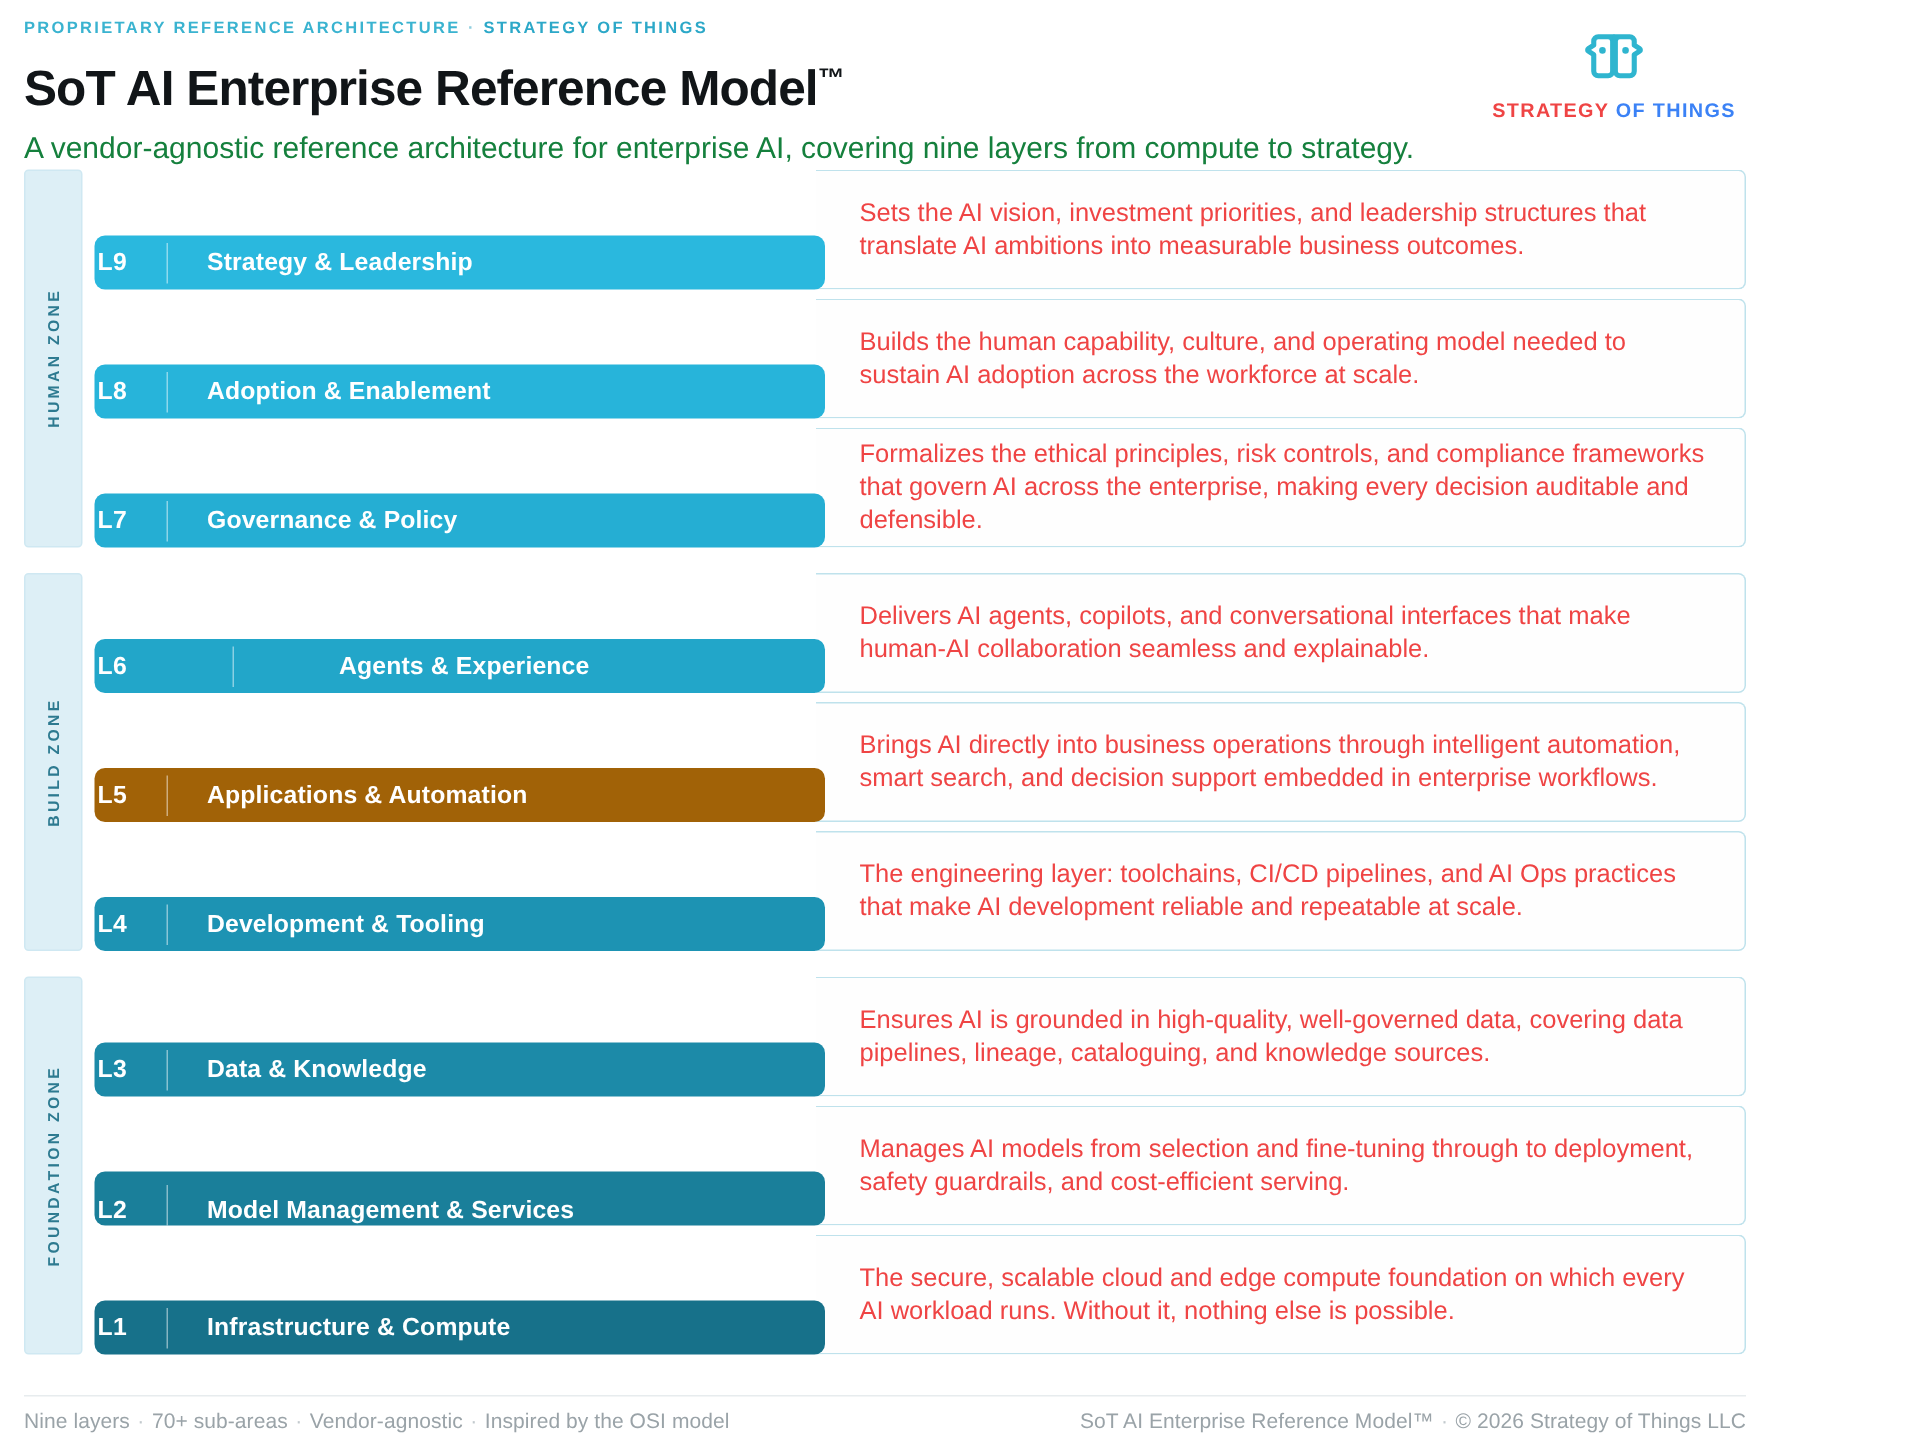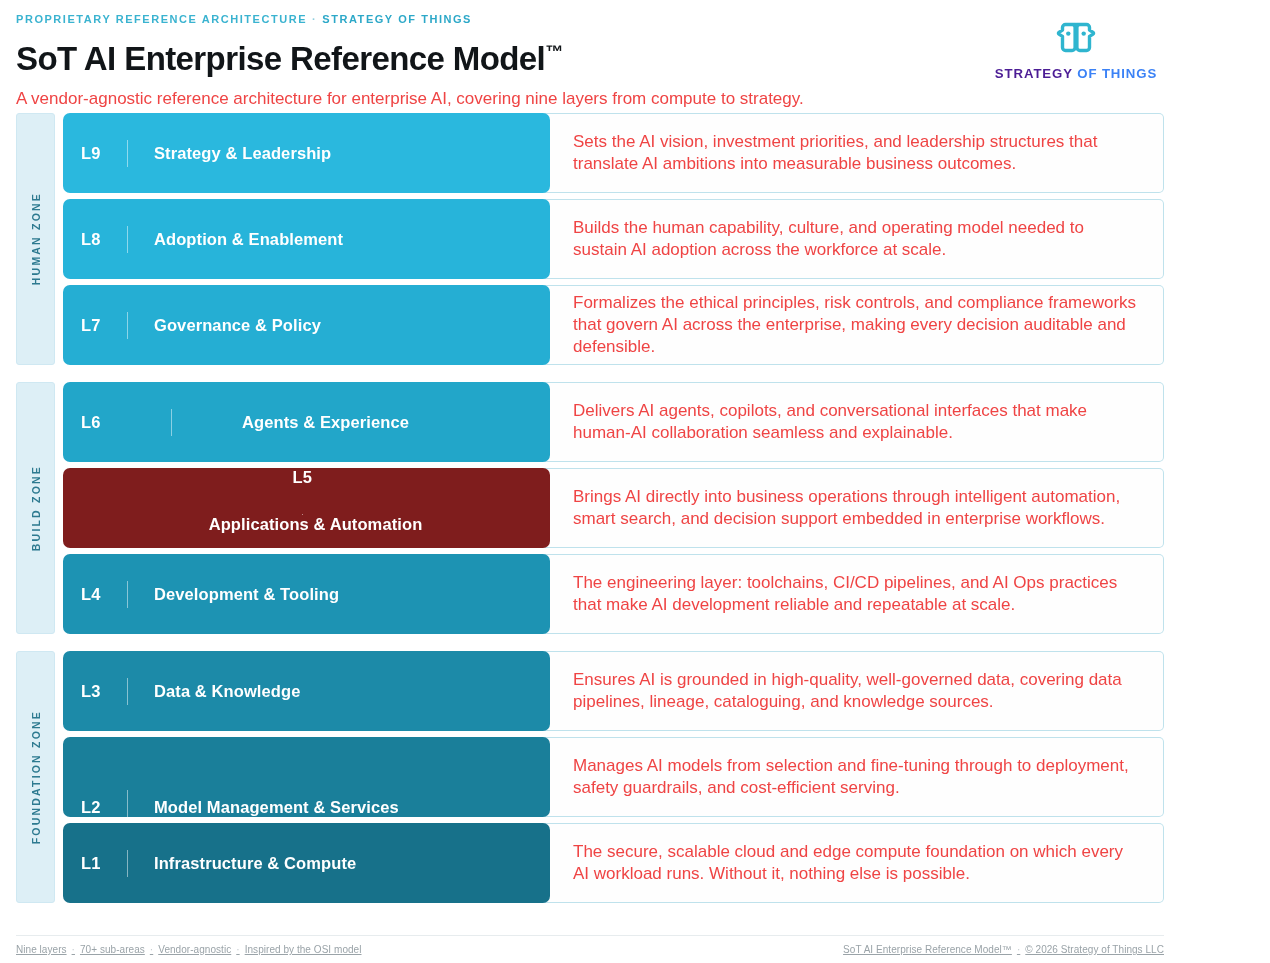--- a/index.html
+++ b/index.html
@@ -50,22 +50,22 @@
     white-space: nowrap;
   }
   .page-title .tm {
     font-size: 18px;
     vertical-align: super;
     font-weight: 700;
     letter-spacing: 0;
   }
 
   .subtitle {
-    font-size: 17px;
-    color: #ef4444;
+    font-size: 20px;
+    color: #15803d;
     line-height: 20px;
     margin-top: 9px;
     white-space: nowrap;
   }
 
   
   .logo {
     position: absolute;
     top: 16px;
     right: 0;
@@ -73,21 +73,21 @@
     text-align: center;
   }
   .logo-mark { display: block; margin: 0 auto; }
   .logo-word {
     margin-top: 4px;
     font-size: 13.2px;
     font-weight: 700;
     letter-spacing: 0.9px;
     white-space: nowrap;
   }
-  .logo-word .w1 { color: #4c1d95; }
+  .logo-word .w1 { color: #ef4444; }
   .logo-word .w2 { color: #3b82f6; }
 
   
   .zones { margin-top: 1px; }
 
   .zone {
     display: flex;
     align-items: stretch;
     margin-bottom: 17px;
   }
@@ -125,24 +125,25 @@
     margin-bottom: 6px;
   }
   .layer-row:last-child { margin-bottom: 0; }
 
   .layer-bar {
     width: 487px;
     flex: 0 0 487px;
     border-radius: 7px;
     display: flex;
     align-items: center;
-    padding-left: 18px;
+    padding-left: 2px;
     color: #ffffff;
     position: relative;
     z-index: 2;
+    margin-top: 44px;
   }
 
   .layer-code {
     font-size: 16.5px;
     font-weight: 700;
     letter-spacing: 0.2px;
     width: 46px;
     flex: 0 0 46px;
   }
 
@@ -185,25 +186,24 @@
     left: 16px;
     right: 16px;
     bottom: 8px;
     display: flex;
     justify-content: space-between;
     align-items: center;
     border-top: 1px solid #e7ecee;
     padding-top: 8px;
   }
   .footer-text {
-    font-size: 10px;
+    font-size: 14px;
     color: #9aa3a8;
     white-space: nowrap;
     letter-spacing: 0.05px;
-    text-decoration: underline;
   }
   .footer-text .dot { padding: 0 5px; color: #c2c9cd; }
 </style>
 </head>
 <body>
 
 <div class="page">
 
   <div class="header">
 
@@ -275,21 +275,21 @@
             <div class="layer-bar" style="background: rgb(34, 166, 201); gap: 44px;">
               <span class="layer-code">L6</span>
               <span class="layer-divider"></span>
               <span class="layer-name">Agents &amp; Experience</span>
             </div>
             <div class="layer-desc">
               <p>Delivers AI agents, copilots, and conversational interfaces that make human-AI collaboration seamless and explainable.</p>
             </div>
           </div>
           <div class="layer-row">
-            <div class="layer-bar" style="background: #7f1d1d; flex-direction: column;">
+            <div class="layer-bar" style="background: #a16207;">
               <span class="layer-code">L5</span>
               <span class="layer-divider"></span>
               <span class="layer-name">Applications &amp; Automation</span>
             </div>
             <div class="layer-desc">
               <p>Brings AI directly into business operations through intelligent automation, smart search, and decision support embedded in enterprise workflows.</p>
             </div>
           </div>
           <div class="layer-row">
             <div class="layer-bar" style="background: rgb(29, 147, 179);">

